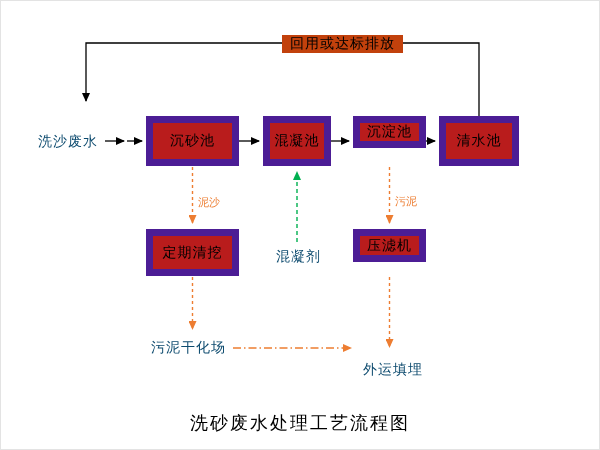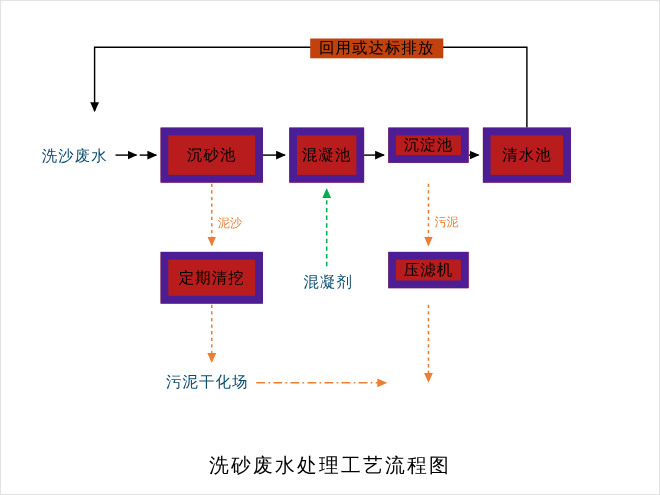--- a/index.html
+++ b/index.html
@@ -78,15 +78,16 @@
   <div class="box" style="left:352px; top:228px; width:73px; height:33px;">压滤机</div>
 
   <div class="label" style="left:37px; top:132px;">洗沙废水</div>
   <div class="feedback-label" style="left:281px; top:34px;">回用或达标排放</div>
 
   <div class="small-label" style="left:197px; top:194px;">泥沙</div>
   <div class="small-label" style="left:394px; top:193px;">污泥</div>
 
   <div class="label" style="left:275px; top:247px;">混凝剂</div>
   <div class="label" style="left:150px; top:338px;">污泥干化场</div>
+  <div class="label" style="left:362px; top:360px;">外运填埋</div>
 
   <div class="title">洗砂废水处理工艺流程图</div>
 </div>
 
 </body></html>

